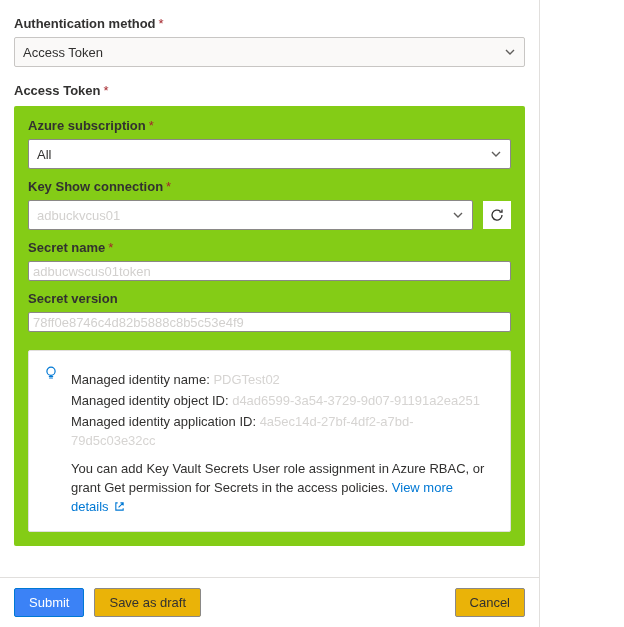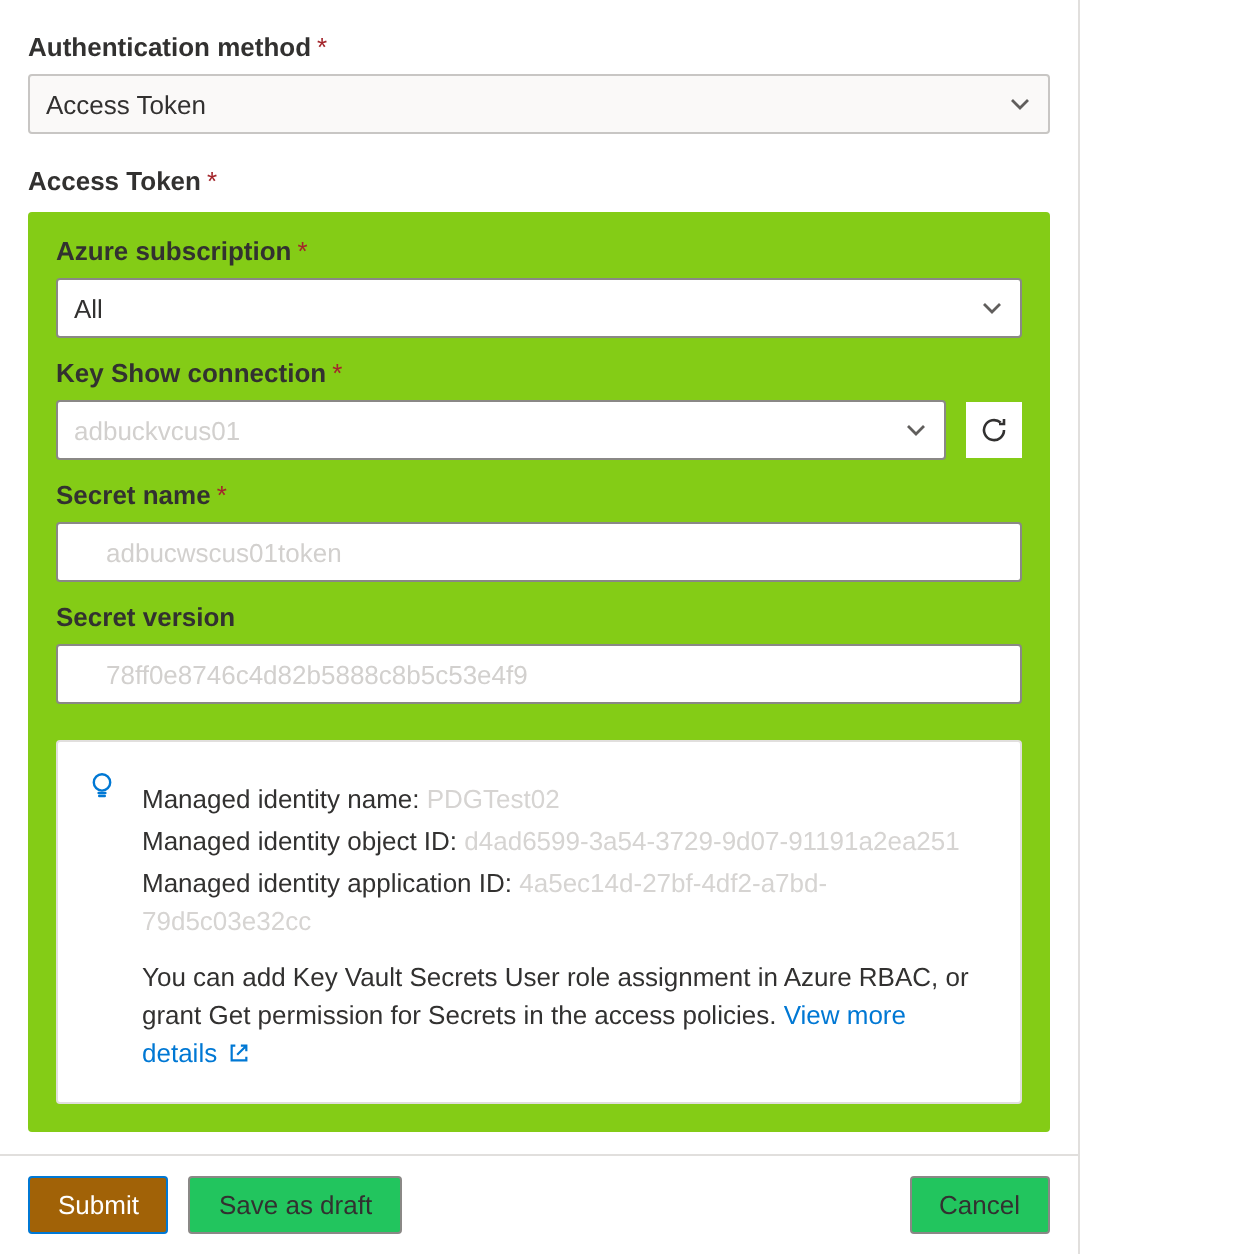--- a/index.html
+++ b/index.html
@@ -63,24 +63,24 @@
     width: 28px; height: 28px;
     display: flex; align-items: center; justify-content: center;
     background: #fff;
     cursor: pointer;
   }
   .refresh-btn svg { width: 16px; height: 16px; }
   .text-input {
     width: 100%;
     border: 1px solid #8a8886;
     border-radius: 2px;
-    padding: 6px 24px;
-    font-size: 13px;
-    background: #fff;
-    height: 30px;
+    padding: 6px 4px;
+    font-size: 13px;
+    background: #fff;
+    height: 20px;
     font-family: inherit;
   }
   .text-input::placeholder { color: #d2d0ce; }
   .faint { color: #d2d0ce; }
   .tip-box {
     border: 1px solid #e1dfdd;
     background: #fff;
     border-radius: 2px;
     padding: 14px 16px 14px 42px;
     margin-top: 18px;
@@ -103,30 +103,30 @@
     border-top: 1px solid #e1dfdd;
     padding: 10px 14px;
     display: flex;
     align-items: center;
     gap: 10px;
     background: #fff;
   }
   .footer-spacer { flex: 1; }
   .btn {
     border: 1px solid #8a8886;
-    background: #22c55e;
+    background: #eab308;
     border-radius: 2px;
     padding: 6px 14px;
     font-size: 13px;
     font-family: inherit;
     cursor: pointer;
     color: #323130;
   }
   .btn-primary {
-    background: #a16207;
+    background: #3b82f6;
     border-color: #0078d4;
     color: #fff;
     text-align: right;
   }
   
   .scroll-area::-webkit-scrollbar { width: 8px; }
   .scroll-area::-webkit-scrollbar-thumb { background: #c8c6c4; border-radius: 4px; }
 </style>
 </head>
 <body>

